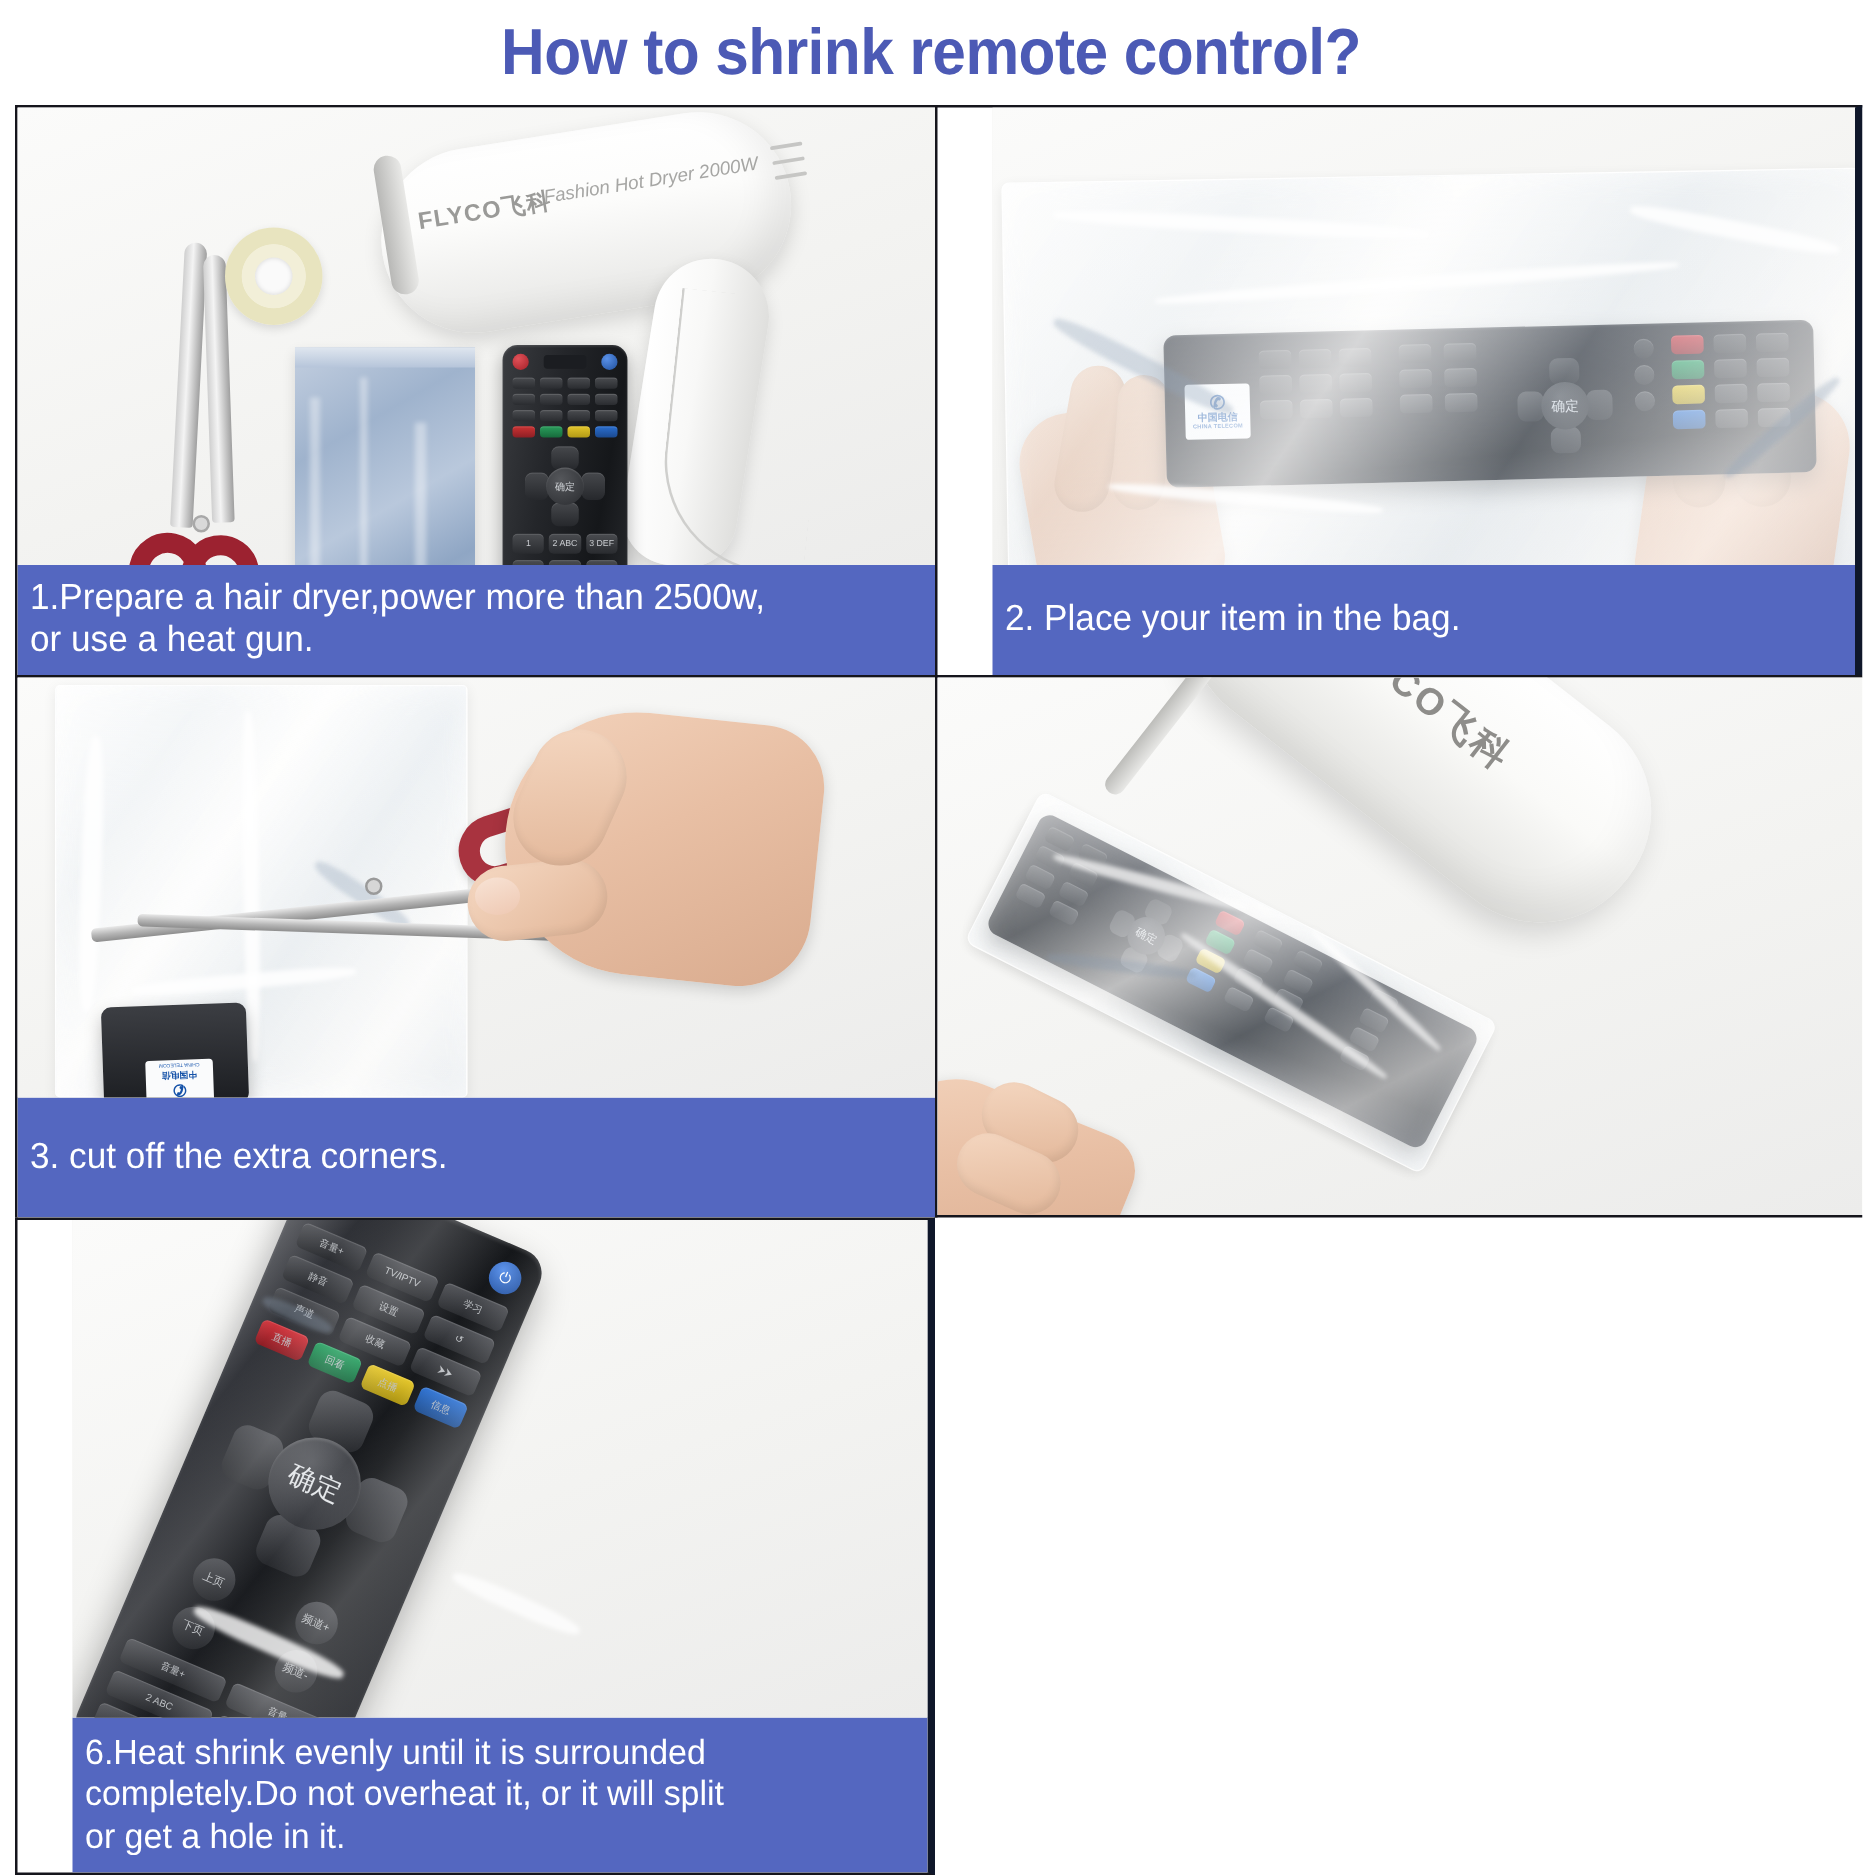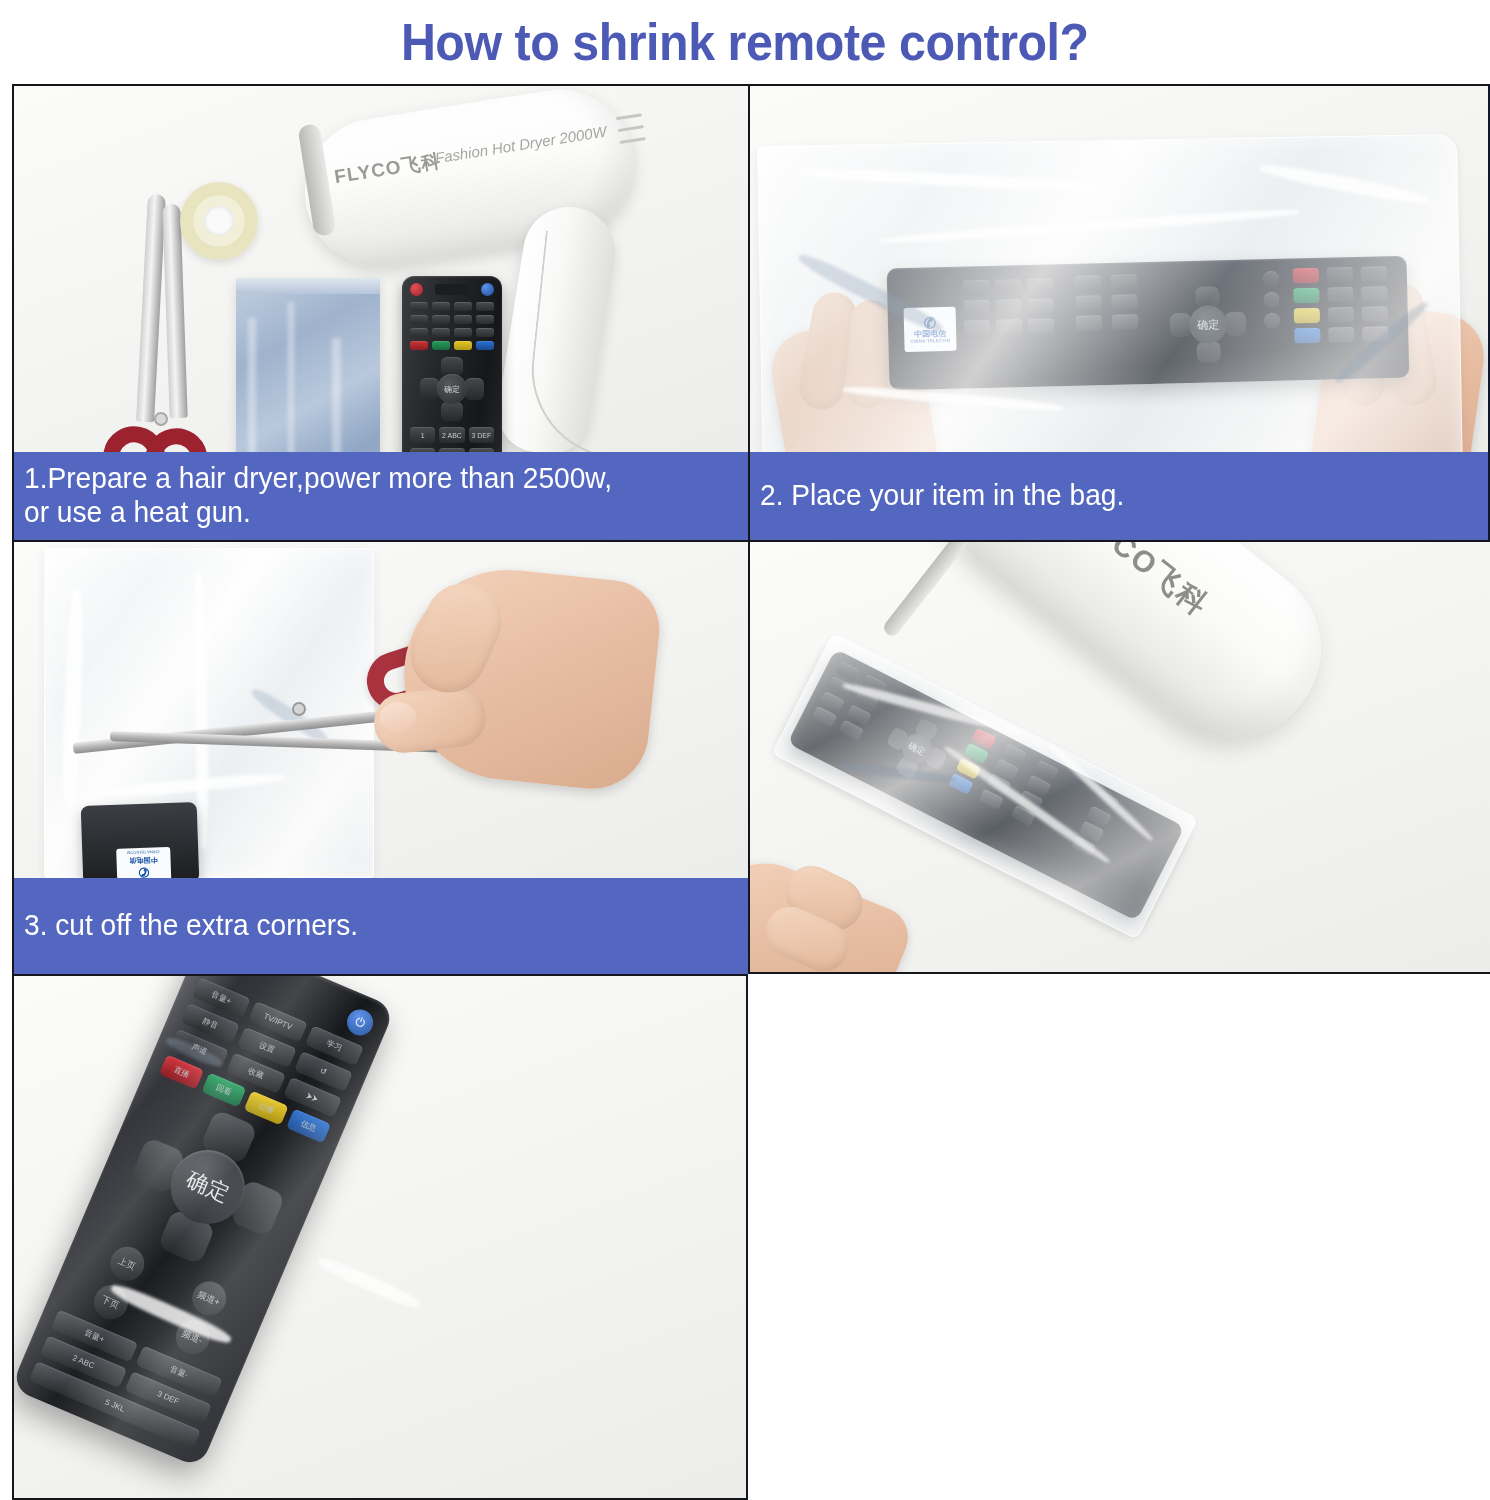--- a/index.html
+++ b/index.html
@@ -33,21 +33,21 @@
     grid-template-columns: 736px 742px;
     grid-template-rows: 456px 434px 526px;
   }
   .cell {
     position: relative; overflow: hidden;
     border-top: 2px solid #15151c;
     border-left: 2px solid #15151c;
     background: #fff;
     display: flex; flex-direction: column;
   }
-  .cell.c2 { border-right: 2px solid #0f172a; }
+  .cell.c2 { border-right: 6px solid #0f172a; padding-left: 44px; }
   .cell.r3 { border-bottom: 2px solid #15151c; }
 
   .photo { position: relative; flex: 1 1 auto; overflow: hidden; background: #f2f2f0; }
   .caption {
     background: #5467c0; color: #ffffff;
     padding: 6px 10px 8px 10px;
     font-size: 29px; line-height: 1.18;
     font-weight: 400;
     display: flex; flex-direction: column; justify-content: center;
     transform-origin: left center;
@@ -702,16 +702,21 @@
 
         <div style="position:absolute; left:86px; top:-28px; width:206px; height:500px; transform:rotate(23deg);
                     border-radius:20px; pointer-events:none;
                     background:linear-gradient(105deg, rgba(255,255,255,.22) 0%, rgba(255,255,255,0) 18%,
                                rgba(255,255,255,.16) 34%, rgba(255,255,255,0) 52%, rgba(255,255,255,.20) 72%, rgba(255,255,255,0) 100%);">
         </div>
         <div class="crease" style="left:92px; top:330px; width:130px; height:16px; transform:rotate(24deg); background:rgba(255,255,255,.8);"></div>
         <div class="crease" style="left:300px; top:300px; width:110px; height:14px; transform:rotate(24deg); background:rgba(255,255,255,.75);"></div>
         <div class="crease dk" style="left:150px; top:70px; width:60px; height:12px; transform:rotate(24deg);"></div>
       </div>
+      <div class="caption cap-h3">
+        <span>6.Heat shrink evenly until it is surrounded</span>
+        <span>completely.Do not overheat it, or it will split</span>
+        <span>or get a hole in it.</span>
+      </div>
     </div>
 
   </div>
 </div>
 
 </body></html>

